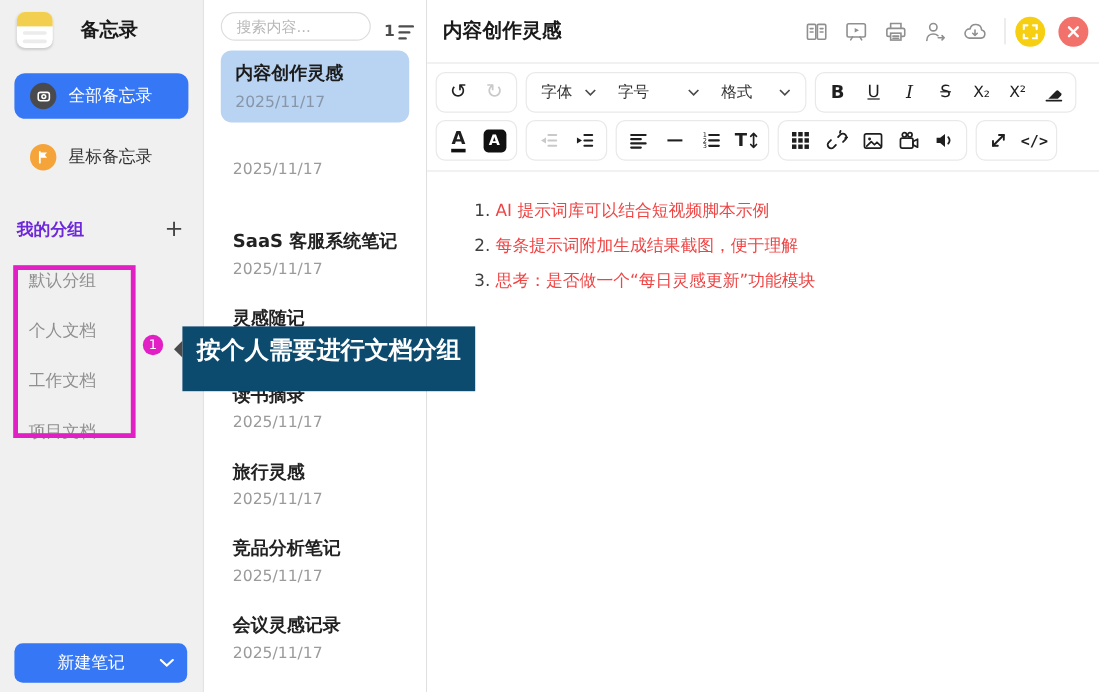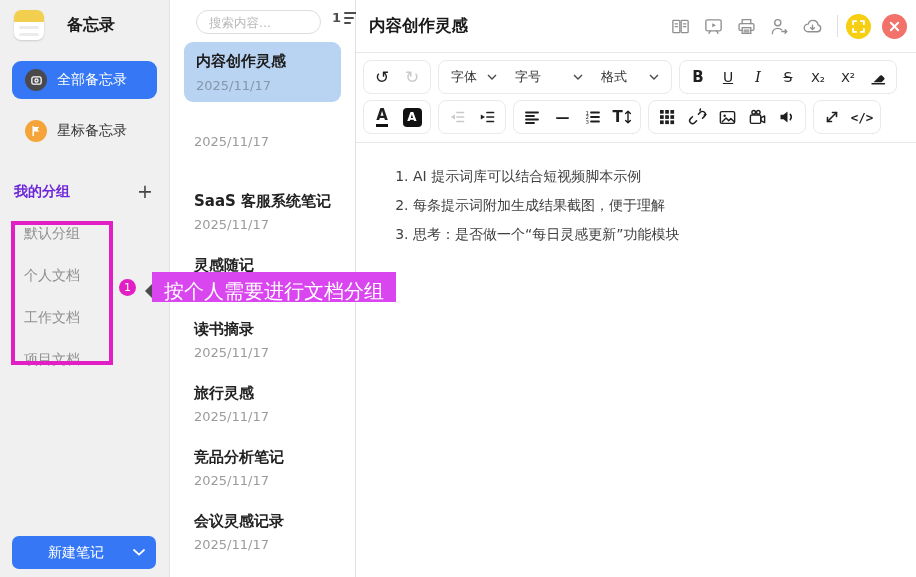--- a/index.html
+++ b/index.html
@@ -35,21 +35,21 @@
 
   .new-note-btn { position:absolute; left:12px; right:13px; bottom:8px; height:33px;
                   background:#3577f5; border:none; border-radius:7px; display:flex;
                   align-items:center; color:#fff; cursor:pointer; font-family:inherit; }
   .new-note-label { flex:1; text-align:center; font-size:14px; padding-left:18px; }
   .new-note-caret { width:34px; display:flex; justify-content:center; }
 
   
   .notes-panel { position:absolute; left:170px; top:0; width:186px; height:577px;
                  background:#fff; border-right:1px solid #e0e0e0; }
-  .search-row { display:flex; align-items:flex-start; gap:11px; padding:10px 10px 0 14px;margin-left:12px; }
+  .search-row { display:flex; align-items:flex-end; gap:11px; padding:10px 10px 0 14px; }
   .search-input { width:125px; height:24px; border:1.5px solid #ddd; border-radius:13px;
                   padding:0 12px; font-size:12.5px; color:#333; outline:none; background:#fff;
                   font-family:inherit; }
   .search-input::placeholder { color:#b8b8b8; }
   .sort-icon { display:flex; align-items:center; gap:3px; cursor:pointer; }
   .sort-num { font-size:13px; font-weight:600; color:#4d4d4d; }
   .sort-bars { display:flex; flex-direction:column; gap:3px; }
   .sort-bars i { display:block; height:2px; background:#4d4d4d; border-radius:1px; }
   .sort-bars i:nth-child(1){ width:13px; } .sort-bars i:nth-child(2){ width:10px; }
   .sort-bars i:nth-child(3){ width:7px; }
@@ -96,32 +96,32 @@
              padding-bottom:1px; }
   .a-bg { width:19px; height:19px; background:#111; color:#fff; border-radius:4px;
           display:flex; align-items:center; justify-content:center; font-size:12px; font-weight:700; }
   .b-hr { font-weight:700; letter-spacing:-1px; }
   .b-lineheight { display:flex; align-items:center; gap:1px; font-weight:700; font-size:15px; }
   .b-code { font-size:12.5px; font-weight:700; font-family:"DejaVu Sans Mono",monospace; }
   .undo-glyph { font-size:17px; }
 
   .ed-content { padding:26px 30px 0 0; cursor:text; height:423px; }
   .ed-content ol { margin:0; padding-left:57px; }
-  .ed-content li { font-size:14px; color:#404040; margin-bottom:13.5px; line-height:1.1; }
+  .ed-content li { font-size:14px; color:#ef4444; margin-bottom:13.5px; line-height:1.1; }
   .ed-content li::marker { color:#3f3f3f; }
 
   
   .anno-box { position:absolute; left:11px; top:221px; width:102px; height:144px;
               border:4px solid #e11fc4; pointer-events:none; z-index:40; }
   .anno-badge { position:absolute; left:119px; top:279px; width:17px; height:17px;
                 background:#e11fc4; border-radius:50%; color:#fff; font-size:11px;
                 display:flex; align-items:center; justify-content:center; z-index:42; }
-  .anno-tip { position:absolute; left:152px; top:272px; height:30px; background:#d946ef;
+  .anno-tip { position:absolute; left:152px; top:272px; height:54px; background:#0c4a6e;
               color:#fff; font-size:20px; line-height:38px; padding:0 12px; z-index:41;
-              white-space:nowrap; }
+              white-space:nowrap;font-weight:bold; }
   .anno-tip::before { content:""; position:absolute; left:-7px; top:12px; border-top:7px solid transparent;
               border-bottom:7px solid transparent; border-right:7px solid #4b4b4b; }
 
   svg { display:block; }
 </style>
 </head>
 <body>
 
 <div class="app">
 

